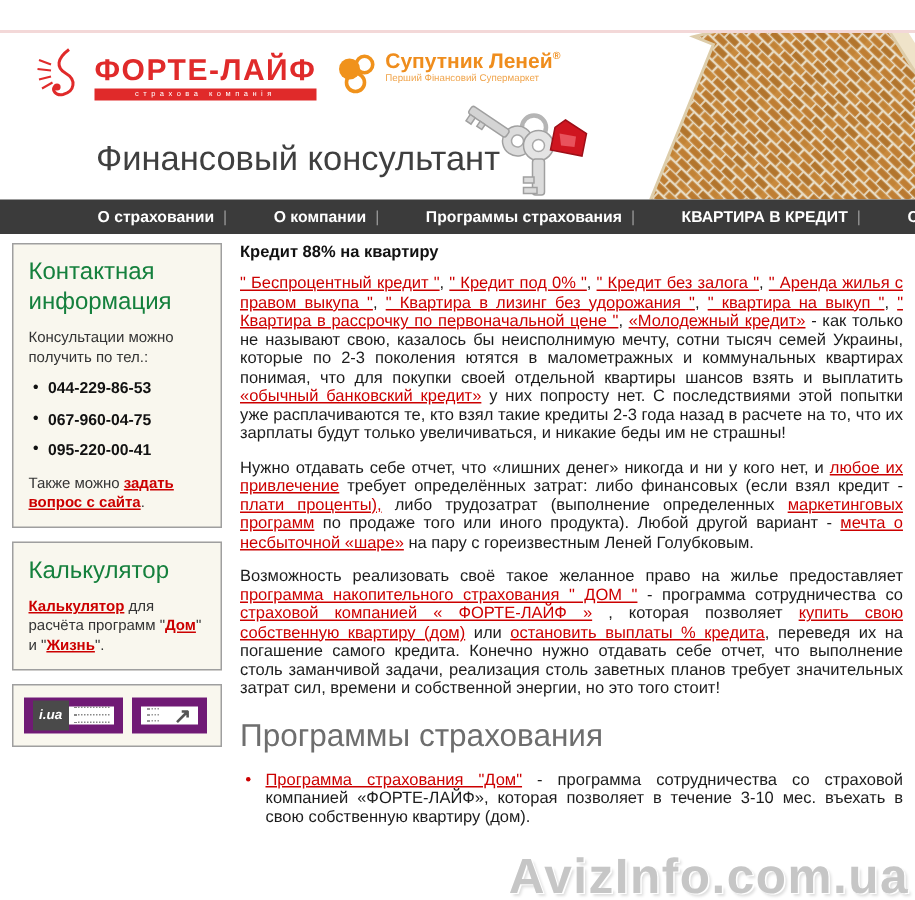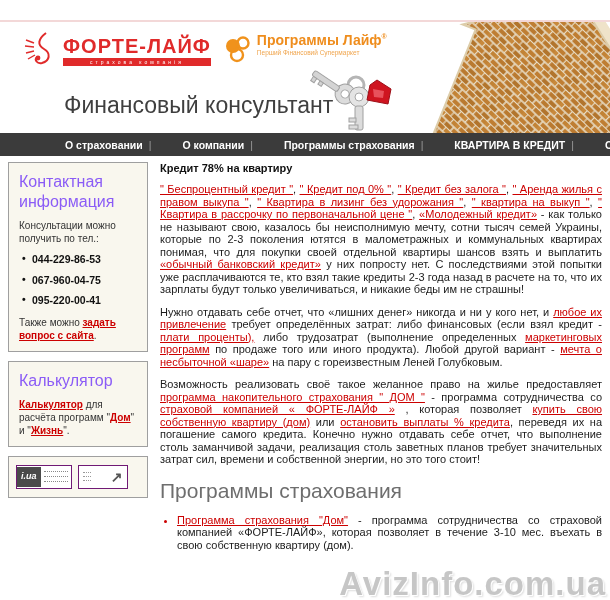--- a/index.html
+++ b/index.html
@@ -23,31 +23,31 @@
 
   .nav{position:absolute;top:133px;left:0;width:610px;height:23px;background:#3b3b3b;display:flex;align-items:center;padding:0 10px 0 40px;}
   .nav .item{color:#fff;font-size:10.5px;font-weight:bold;cursor:pointer;white-space:nowrap;margin-left:25px;}
   .nav .sep{color:#9a9a9a;margin:0 6px;font-size:10.5px;}
   .nav .lang{margin-left:auto;font-size:8.5px;font-weight:bold;white-space:nowrap;}
   .lang .active{color:#e03a3a;cursor:pointer;}
 
   .content{position:absolute;top:156px;left:0;width:610px;display:flex;padding:6px 6px 0 8px;gap:12px;}
   .sidebar{width:140px;flex:none;}
   .box{border:1px solid #9f9f9f;background:#f9f7ee;padding:9px 10px;margin-bottom:9px;font-size:10px;color:#333;line-height:1.3;}
-  .box h2{font-size:16px;font-weight:normal;color:#8b5cf6;margin-bottom:7px;line-height:1.25;}
+  .box h2{font-size:16px;font-weight:normal;color:#15803d;margin-bottom:7px;line-height:1.25;}
   .phones{list-style:none;margin:8px 0 8px 3px;}
   .phones li{font-weight:bold;color:#111;font-size:10.5px;margin-bottom:7px;padding-left:10px;position:relative;}
   .phones li::before{content:"\2022";position:absolute;left:0;top:-1px;}
   .rlink{color:#cc0000;text-decoration:underline;cursor:pointer;}
   .box .rlink{font-weight:bold;}
   .searchrow{display:flex;align-items:center;gap:5px;}
   .searchrow input{width:95px;height:17px;border:1px solid #8b9bb0;font-size:10px;padding:0 3px;background:#fff;}
   .badgebox{padding:8px 7px;}
   .badges{display:flex;gap:6px;align-items:center;}
-  .badge{height:24px;border:1px solid #701a75;display:flex;align-items:center;background:#fff;}
+  .badge{height:24px;border:6px solid #701a75;display:flex;align-items:center;background:#fff;}
   .iua-label{background:#4a4a4a;color:#fff;font-weight:bold;font-style:italic;font-size:9px;padding:4px 4px;}
   .iua-stats{display:block;padding:0 2px;}
   .iua-stats i{display:block;width:24px;height:1px;border-bottom:1px dotted #888;margin:4px 1px;}
   .hit{width:50px;justify-content:space-between;padding:0 4px;}
   .hit-cols{display:block;}
   .hit-cols i{display:block;width:8px;height:1px;border-bottom:1px dotted #999;margin:3px 0;}
   .hit-arrow{font-size:14px;color:#555;font-weight:bold;line-height:1;}
 
   .main{flex:1;min-width:0;position:relative;padding-right:2px;}
   .main h1{font-size:22px;color:#6e6e6e;font-weight:normal;margin:6px 0 11px;}
@@ -110,21 +110,21 @@
       </div>
       <div class="sputnik">
         <span>
           <svg width="30" height="32" viewBox="0 0 30 32">
             <circle cx="10" cy="13" r="7" fill="#f0921c"></circle>
             <circle cx="20" cy="10" r="5.5" fill="none" stroke="#f0921c" stroke-width="2.4"></circle>
             <circle cx="14" cy="22" r="6" fill="none" stroke="#f0921c" stroke-width="2.4"></circle>
           </svg>
         </span>
         <span class="sputnik-text">
-          <div class="name"><span>Программы Лайф</span><sup>®</sup></div>
+          <div class="name"><span>Супутник Леней</span><sup>®</sup></div>
           <div class="sub">Перший Фінансовий Супермаркет</div>
         </span>
       </div>
     </div>
 
     <div class="site-title">Финансовый консультант</div>
 
     <div class="keys">
       <svg width="100" height="64" viewBox="0 0 100 64">
         <circle cx="57" cy="15" r="8" fill="none" stroke="#b5b5b5" stroke-width="3"></circle>
@@ -203,21 +203,21 @@
                 <i></i>
                 <i></i>
               </span>
             <span class="hit-arrow">↗</span>
           </div>
         </div>
       </div>
     </div>
 
     <div class="main">
-      <div class="subtitle">Кредит 78% на квартиру</div>
+      <div class="subtitle">Кредит 88% на квартиру</div>
       <div class="para"><a href="#" class="rlink">" Беспроцентный кредит "</a><span>, </span><a href="#" class="rlink">" Кредит под 0% "</a><span>, </span><a href="#" class="rlink">" Кредит без залога "</a><span>, </span><a href="#" class="rlink">" Аренда жилья с правом выкупа "</a><span>, </span><a href="#" class="rlink">" Квартира в лизинг без удорожания "</a><span>, </span><a href="#" class="rlink">" квартира на выкуп "</a><span>, </span><a href="#" class="rlink">" Квартира в рассрочку по первоначальной цене "</a><span>, </span><a href="#" class="rlink">«Молодежный кредит»</a><span> - как только не называют свою, казалось бы неисполнимую мечту, сотни тысяч семей Украины, которые по 2-3 поколения ютятся в малометражных и коммунальных квартирах понимая, что для покупки своей отдельной квартиры шансов взять и выплатить </span><a href="#" class="rlink">«обычный банковский кредит»</a><span> у них попросту нет. С последствиями этой попытки уже расплачиваются те, кто взял такие кредиты 2-3 года назад в расчете на то, что их зарплаты будут только увеличиваться, и никакие беды им не страшны!</span></div>
       <div class="para"><span>Нужно отдавать себе отчет, что «лишних денег» никогда и ни у кого нет, и </span><a href="#" class="rlink">любое их привлечение</a><span> требует определённых затрат: либо финансовых (если взял кредит - </span><a href="#" class="rlink">плати проценты),</a><span> либо трудозатрат (выполнение определенных </span><a href="#" class="rlink">маркетинговых программ</a><span> по продаже того или иного продукта). Любой другой вариант - </span><a href="#" class="rlink">мечта о несбыточной «шаре»</a><span> на пару с гореизвестным Леней Голубковым.</span></div>
       <div class="para"><span>Возможность реализовать своё такое желанное право на жилье предоставляет </span><a href="#" class="rlink">программа накопительного страхования " ДОМ "</a><span> - программа сотрудничества со </span><a href="#" class="rlink">страховой компанией « ФОРТЕ-ЛАЙФ »</a><span> , которая позволяет </span><a href="#" class="rlink">купить свою собственную квартиру (дом)</a><span> или </span><a href="#" class="rlink">остановить выплаты % кредита</a><span>, переведя их на погашение самого кредита. Конечно нужно отдавать себе отчет, что выполнение столь заманчивой задачи, реализация столь заветных планов требует значительных затрат сил, времени и собственной энергии, но это того стоит!</span></div>
 
       <h2 class="section">Программы страхования</h2>
       <ul class="programs">
         <li><a href="#" class="rlink">Программа страхования "Дом"</a><span> - программа сотрудничества со страховой компанией «ФОРТЕ-ЛАЙФ», которая позволяет в течение 3-10 мес. въехать в свою собственную квартиру (дом).</span></li>
 
       </ul>
     </div>

